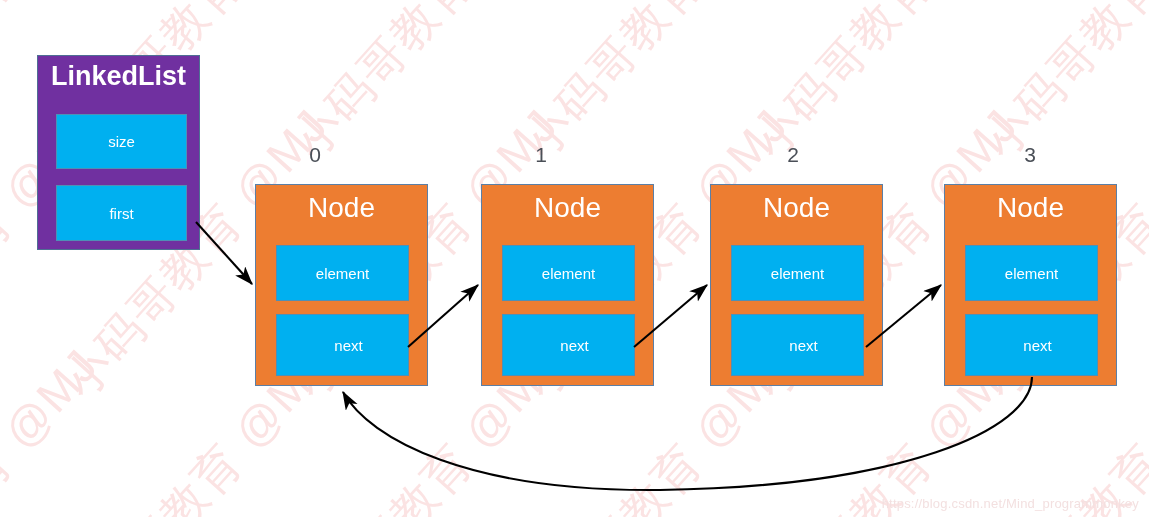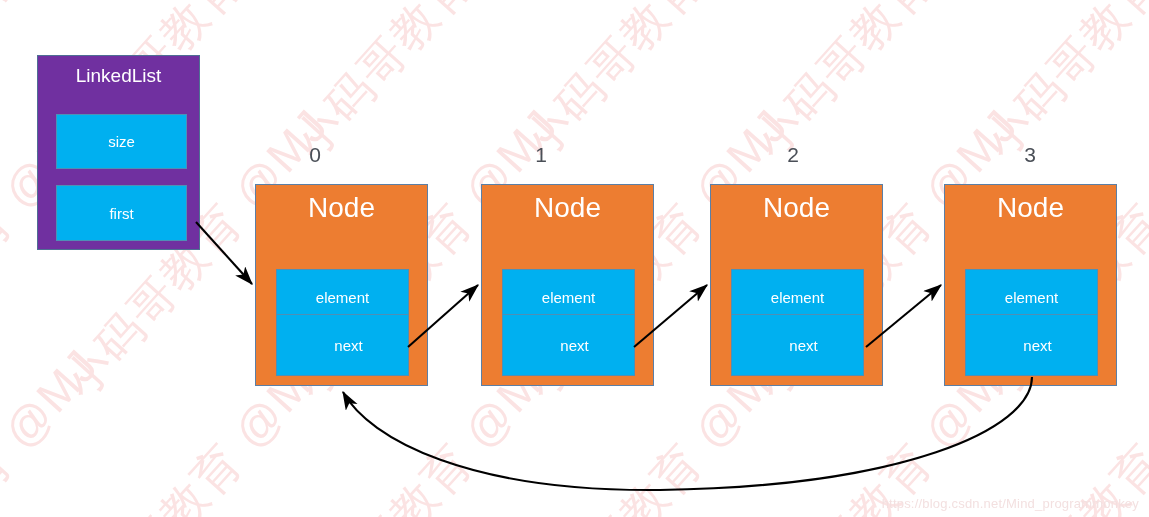--- a/index.html
+++ b/index.html
@@ -48,23 +48,23 @@
     box-sizing: border-box;
     z-index: 3;
   }
   .linkedlist-title {
     position: absolute;
     left: 0;
     top: 4px;
     width: 100%;
     text-align: center;
     color: #ffffff;
-    font-size: 19px;
+    font-size: 27px;
     line-height: 32px;
-    font-weight: 400;
+    font-weight: 700;
   }
   .field-box {
     position: absolute;
     background: #00B0F0;
     border: 1px solid #4f8fb5;
     box-sizing: border-box;
     color: #ffffff;
     font-size: 15px;
     display: flex;
     align-items: center;
@@ -114,21 +114,20 @@
     box-sizing: border-box;
     color: #ffffff;
     font-size: 15px;
     display: flex;
     align-items: center;
     justify-content: center;
   }
   .node-field-element {
     top: 60px;
     height: 56px;
-    margin-top: 24px;
   }
   .node-field-next {
     top: 129px;
     height: 62px;
     padding-left: 12px;
   }
 
   
   .index-label {
     position: absolute;

